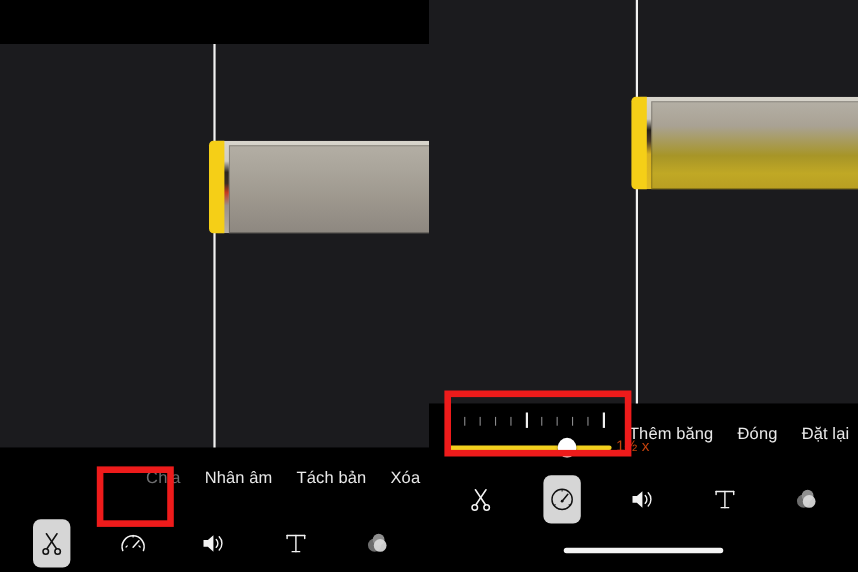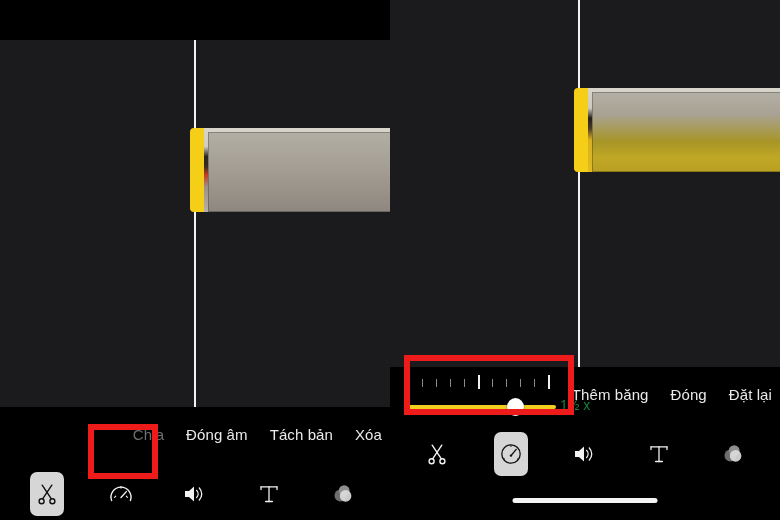--- a/index.html
+++ b/index.html
@@ -212,21 +212,21 @@
     height: 18px;
     margin-left: -8px;
     border-radius: 50%;
     background: #ffffff;
     box-shadow: 0 0 2px rgba(0,0,0,.6);
   }
   .speed-label {
     position: absolute;
     left: 156px;
     top: 25px;
-    color: #15803d;
+    color: #c2410c;
     font-size: 14px;
     white-space: nowrap;
   }
 
   
   .icon-row {
     position: absolute;
     left: 0;
     top: 56px;
     width: 390px;
@@ -297,21 +297,21 @@
         </div>
         <div class="clip-handle"></div>
         <div class="clip-blur"></div>
       </div>
     </div>
 
     <div class="toolbar">
 
       <div class="action-row">
         <span class="action-item dim">Chia</span>
-        <span class="action-item">Đóng âm</span>
+        <span class="action-item">Nhân âm</span>
         <span class="action-item">Tách bản</span>
         <span class="action-item">Xóa</span>
       </div>
 
       <div class="icon-row">
 
         <div class="icon-btn active">
           <span>
             <svg width="20" height="22" viewBox="0 0 20 22">
               <g fill="none" stroke="#111" stroke-width="1.4" stroke-linecap="round">

